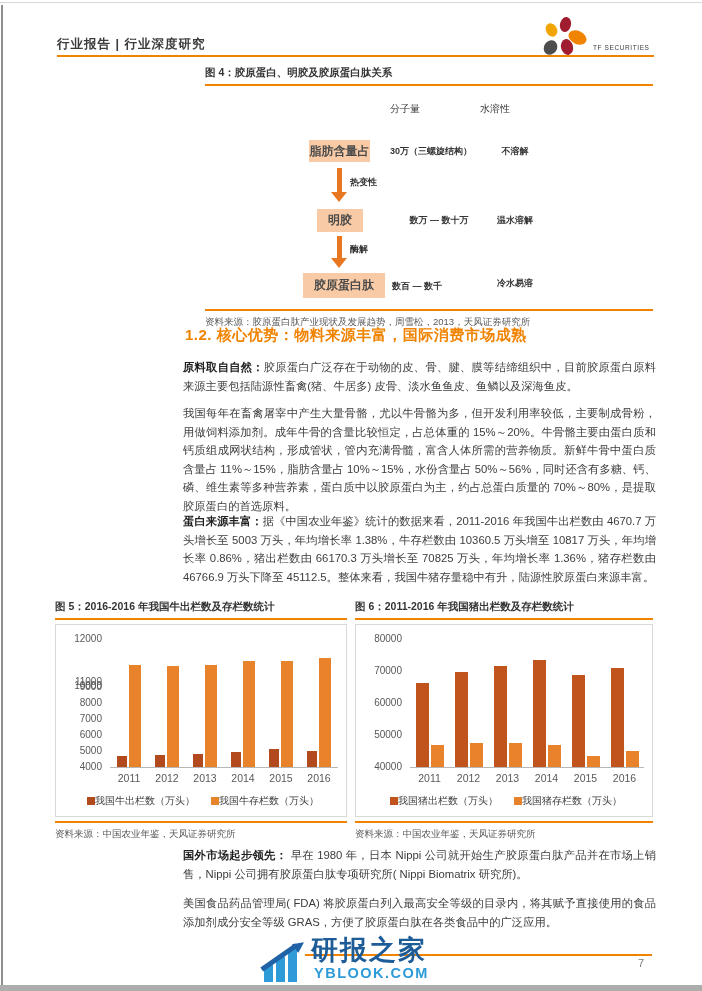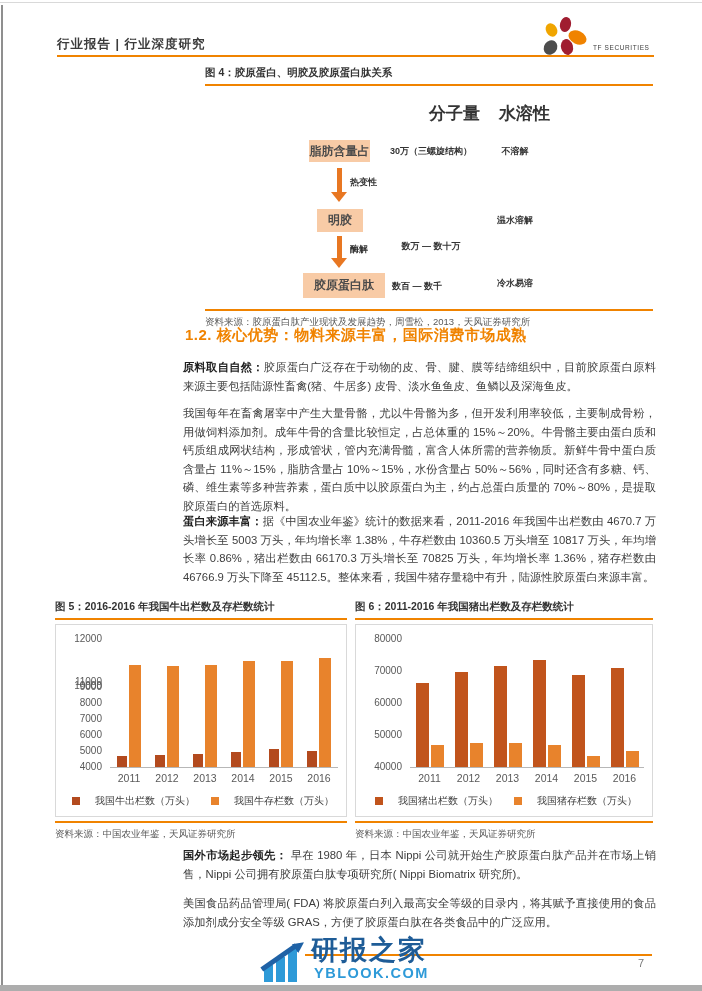--- a/index.html
+++ b/index.html
@@ -23,21 +23,21 @@
   .logo-sub{position:absolute;left:55px;top:28px;font-size:6.5px;color:#404040;letter-spacing:0.6px;}
 
   
   .fig-title{font-size:10.5px;font-weight:bold;color:#333;}
   .fig-rule{height:2px;background:#f08300;margin-top:4px;}
   .fig-source{font-size:9.5px;color:#595959;margin-top:5px;}
 
   
   .fig4{position:absolute;left:205px;top:66px;width:448px;}
   .diagram{position:relative;height:219px;}
-  .dcol-h{position:absolute;font-size:17px;font-weight:bold;color:#333;text-align:right;}
+  .dcol-h{position:absolute;font-size:10px;font-weight:normal;color:#333;text-align:left;}
   .dnode{position:absolute;background:#f8cba6;color:#4a4a4a;font-weight:bold;font-size:12px;
          display:flex;align-items:center;justify-content:center;}
   .dval{position:absolute;font-size:9px;font-weight:bold;color:#333;text-align:center;}
   .dshaft{position:absolute;width:5px;background:#e87722;}
   .dhead{position:absolute;width:0;height:0;border-left:8px solid transparent;border-right:8px solid transparent;border-top:10px solid #e87722;}
   .dalabel{position:absolute;font-size:9px;font-weight:bold;color:#333;}
 
   
   .sec-h{position:absolute;left:185px;top:326px;font-size:15px;font-weight:bold;color:#f08300;letter-spacing:0.5px;}
   .para{position:absolute;left:183px;width:473px;font-size:11.3px;line-height:18.5px;color:#3d3d3d;text-align:justify;}
@@ -57,21 +57,21 @@
   .ytick{position:absolute;right:8px;font-size:10px;color:#595959;}
   .plot-wrap{flex:1;}
   .plot{display:flex;height:128px;align-items:flex-end;border-bottom:1px solid #b7b7b7;}
   .group{flex:1;display:flex;align-items:flex-end;justify-content:center;gap:2px;}
   .figA .bar{width:10px;}
   .figA .bar + .bar{width:12px;}
   .figB .bar{width:13px;}
   .x-labels{display:flex;margin-top:4px;}
   .xlab{flex:1;text-align:center;font-size:10.5px;color:#595959;}
   .legend{display:flex;justify-content:center;gap:16px;margin-top:10px;font-size:10px;color:#404040;}
-  .legend-item{display:flex;align-items:center;gap:15px;}
+  .legend-item{display:flex;align-items:center;gap:0;}
   .swatch{display:inline-block;width:8px;height:8px;}
 
   
   .footer-rule{position:absolute;left:305px;top:954px;width:347px;height:2px;background:#f08300;z-index:1;}
   .pagenum{position:absolute;left:638px;top:957px;font-size:11px;color:#7a7a7a;z-index:2;}
   .watermark{position:absolute;left:258px;top:932px;width:210px;height:56px;z-index:2;}
   .wm-icon{position:absolute;left:2px;top:2px;width:48px;height:52px;}
   .wm-bar{position:absolute;background:#2e9ad8;}
   .wm-bar1{left:4px;bottom:4px;width:9px;height:17px;}
   .wm-bar2{left:16px;bottom:4px;width:9px;height:25px;}
@@ -110,21 +110,21 @@
 
       <div class="dnode" style="left:104px;top:54px;width:61px;height:22px;">脂肪含量占</div>
       <div class="dval" style="left:178px;top:59px;width:96px;">30万（三螺旋结构）</div>
       <div class="dval" style="left:275px;top:59px;width:70px;">不溶解</div>
 
       <div class="dshaft" style="left:132px;top:82px;height:24px;"></div>
       <div class="dhead" style="left:126px;top:106px;"></div>
       <div class="dalabel" style="left:145px;top:90px;">热变性</div>
 
       <div class="dnode" style="left:112px;top:123px;width:46px;height:23px;">明胶</div>
-      <div class="dval" style="left:178px;top:128px;width:96px;margin-top:26px;">数万 — 数十万</div>
+      <div class="dval" style="left:186px;top:128px;width:96px;">数万 — 数十万</div>
       <div class="dval" style="left:275px;top:128px;width:70px;">温水溶解</div>
 
       <div class="dshaft" style="left:132px;top:150px;height:22px;"></div>
       <div class="dhead" style="left:126px;top:172px;"></div>
       <div class="dalabel" style="left:145px;top:157px;">酶解</div>
 
       <div class="dnode" style="left:98px;top:187px;width:82px;height:25px;">胶原蛋白肽</div>
       <div class="dval" style="left:164px;top:194px;width:96px;">数百 — 数千</div>
       <div class="dval" style="left:275px;top:191px;width:70px;">冷水易溶</div>
     </div>

